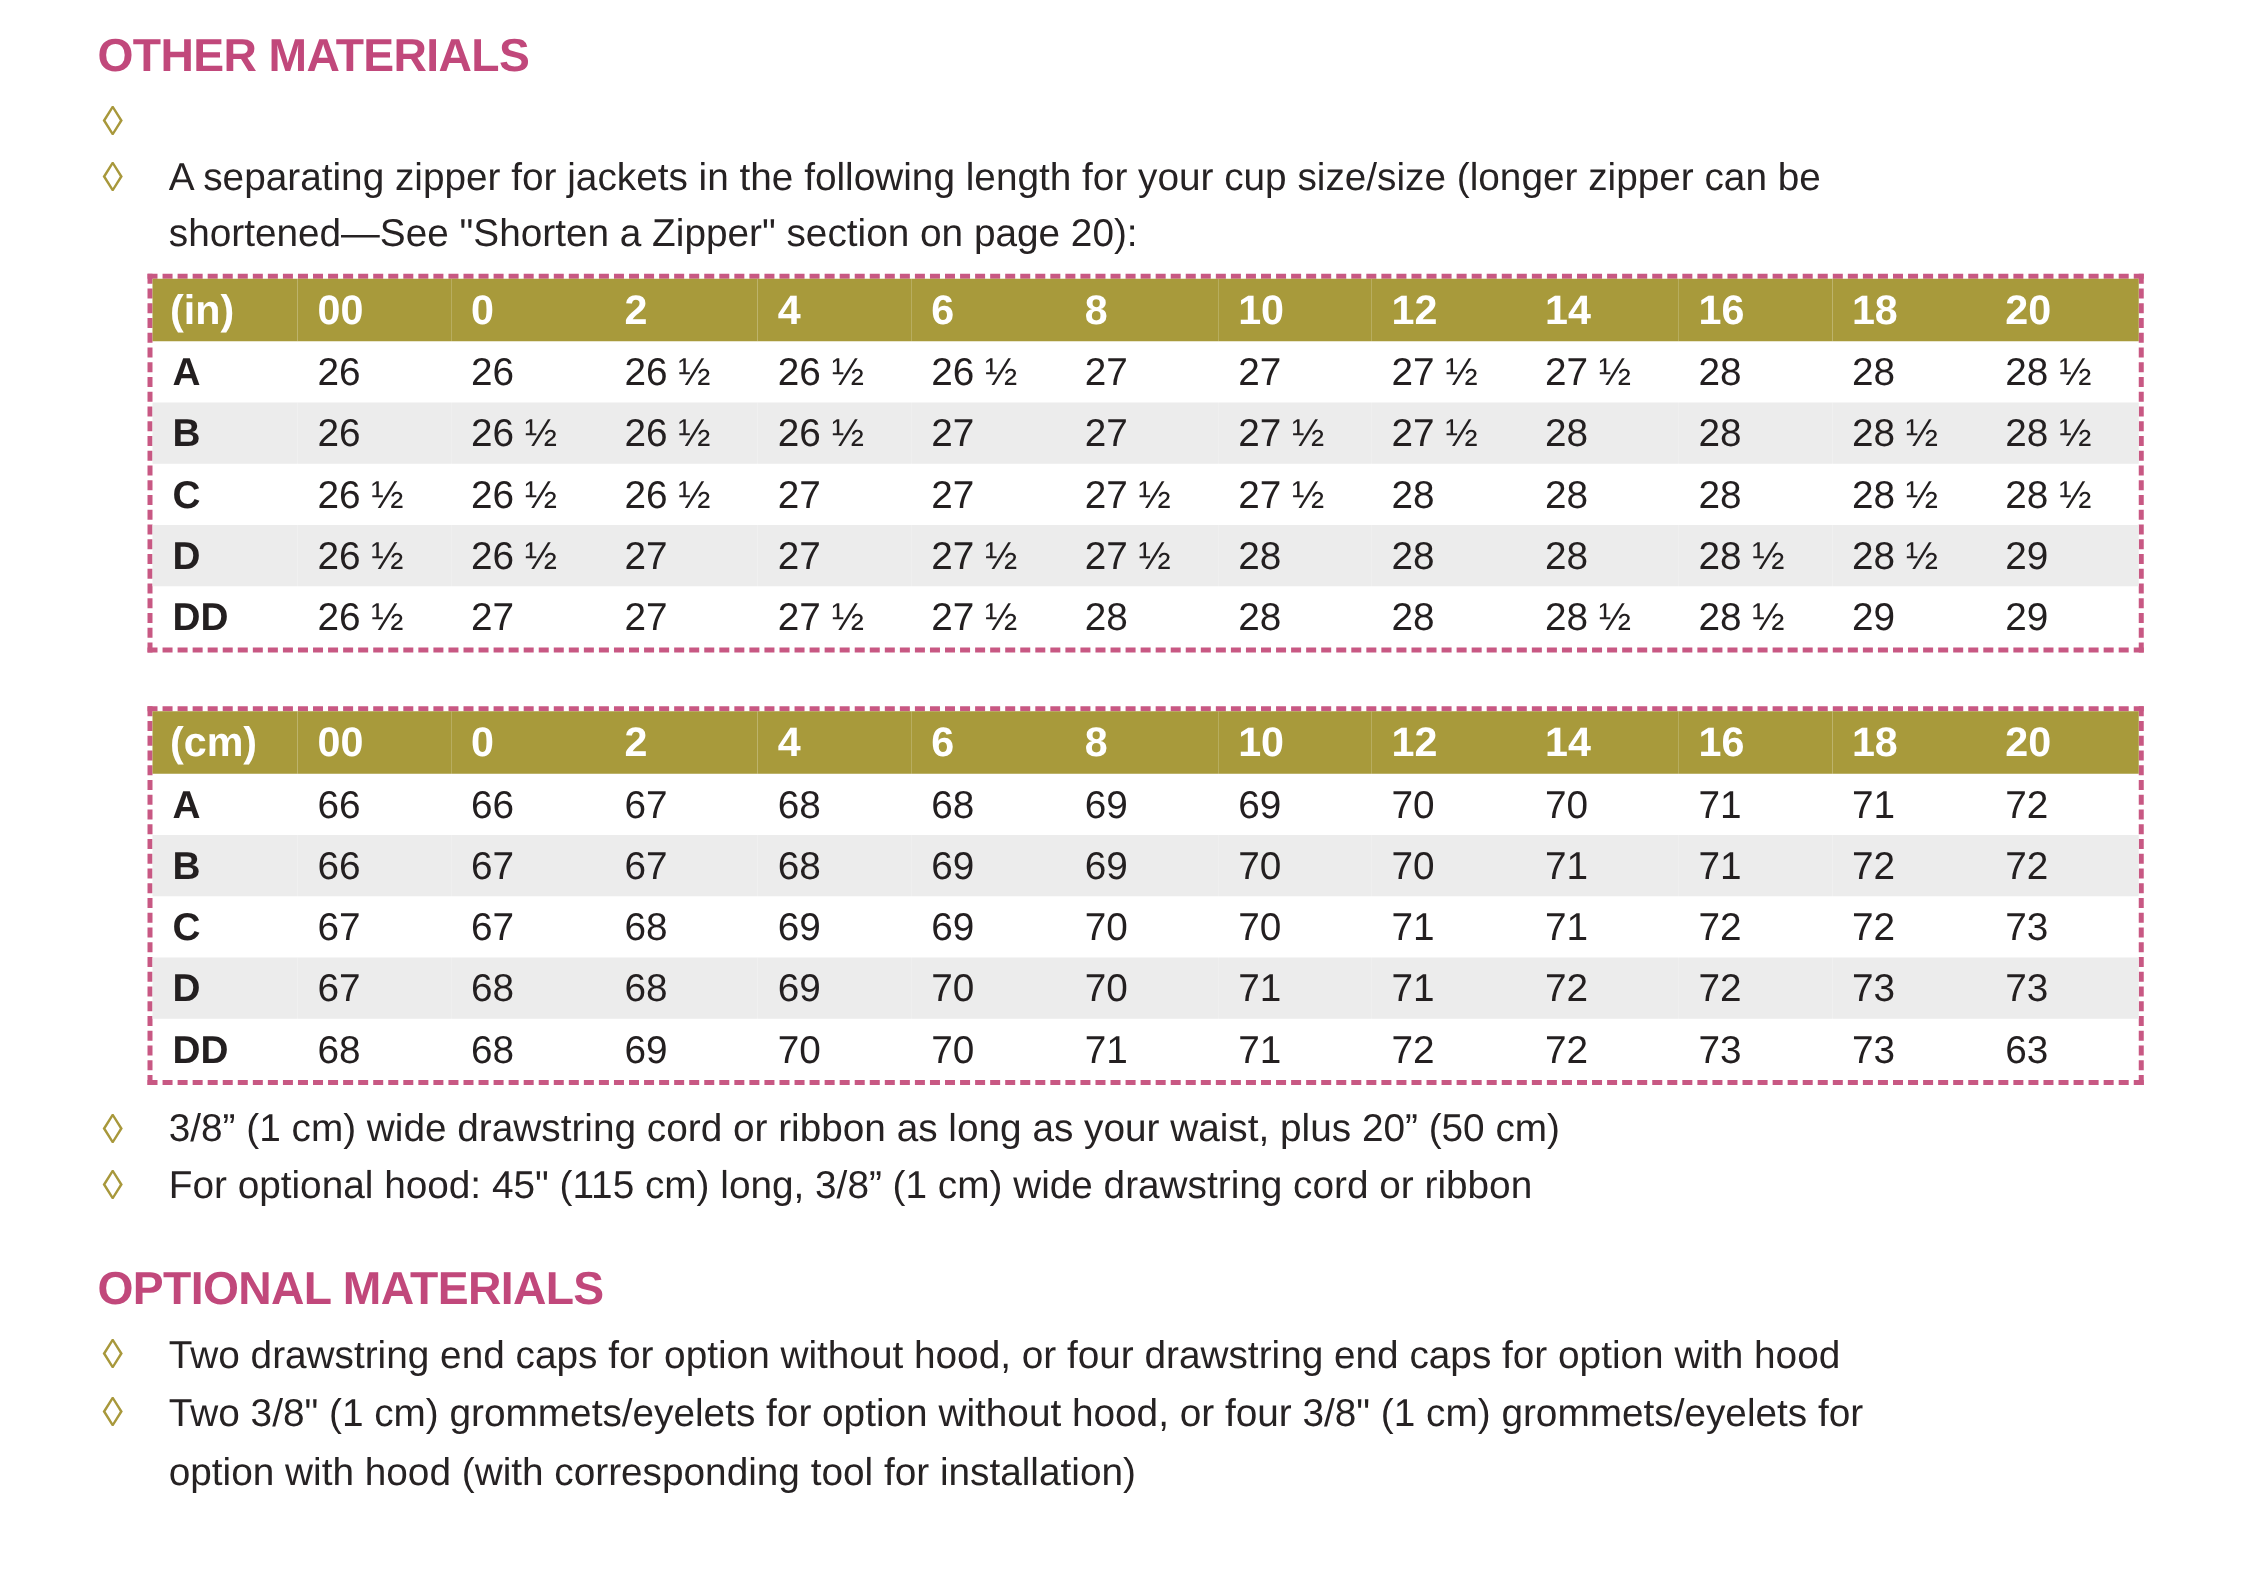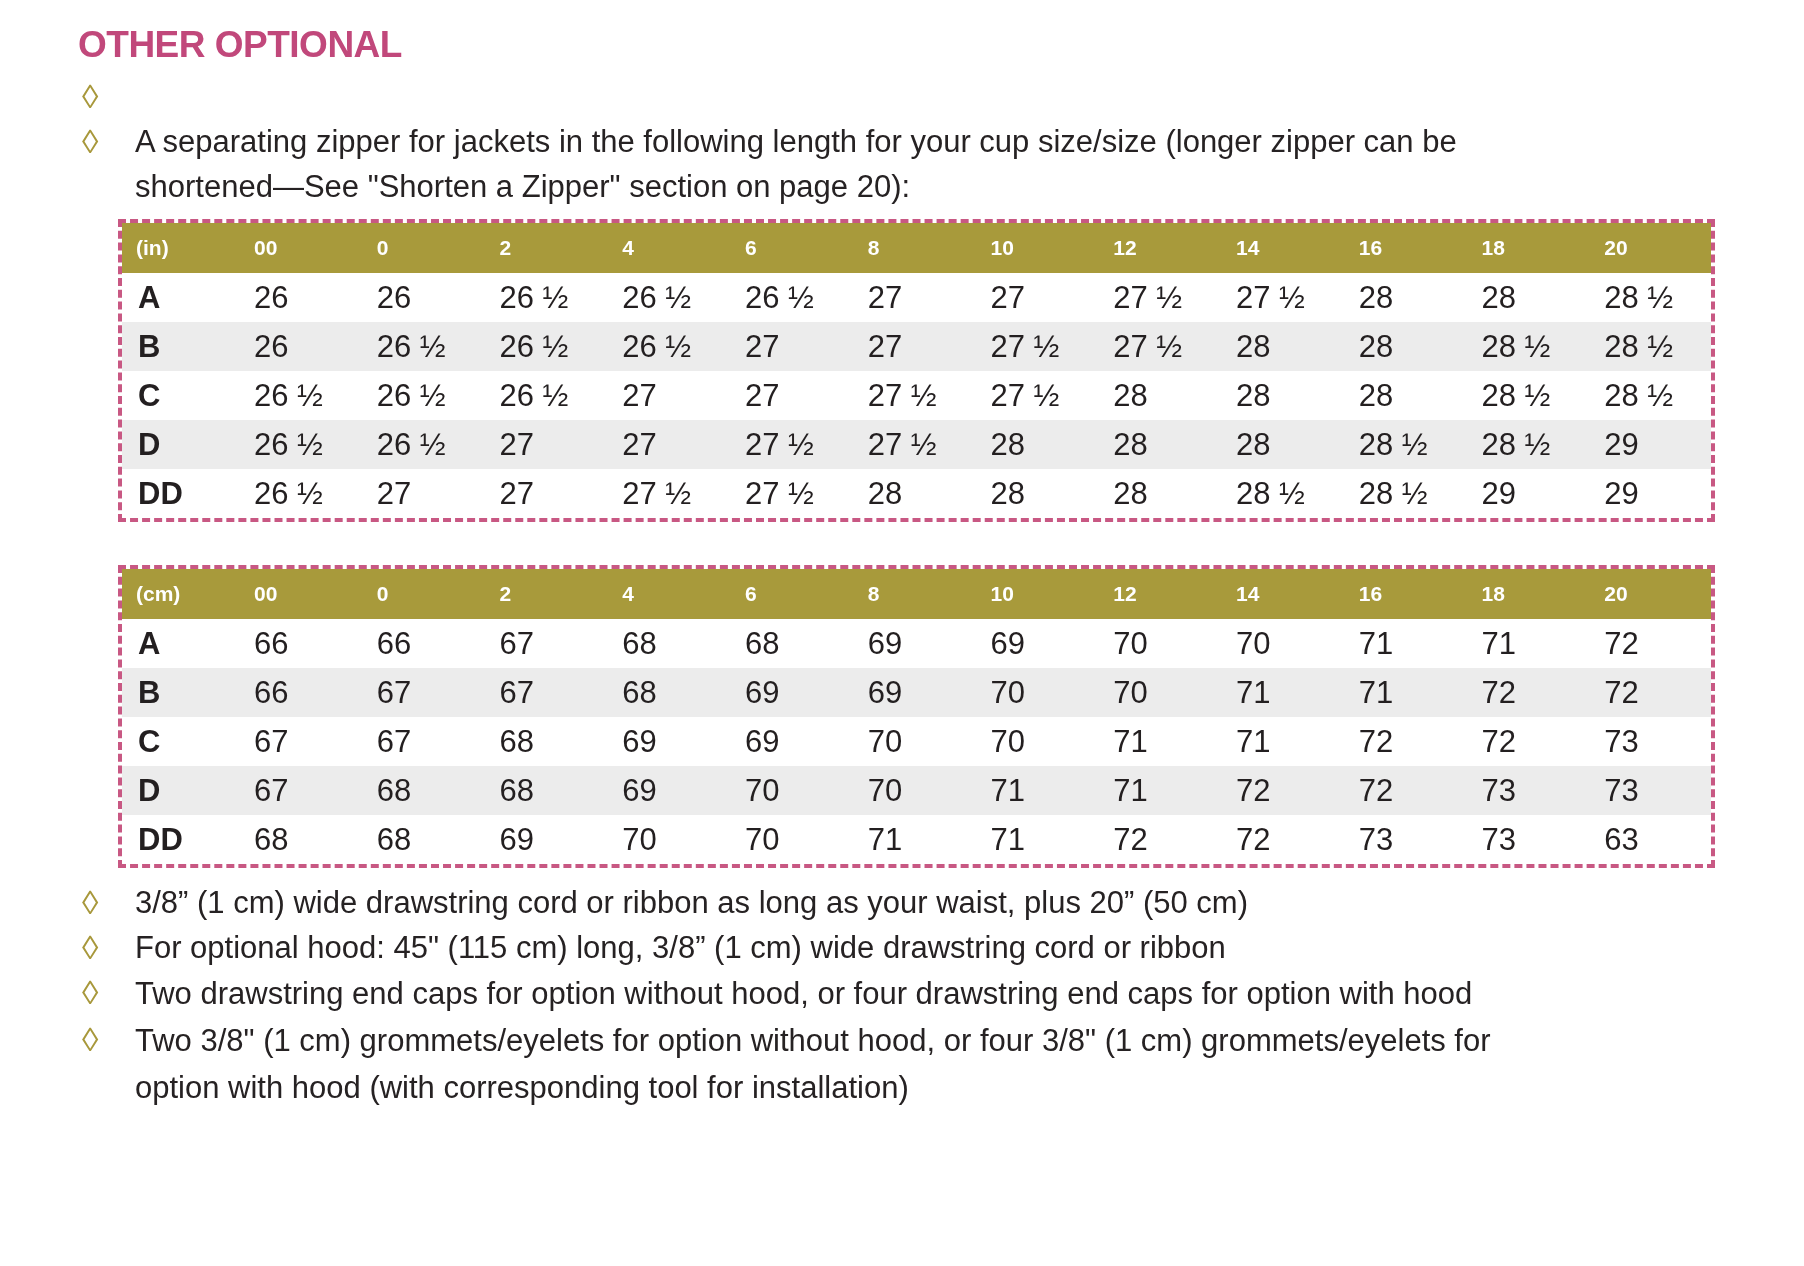--- a/index.html
+++ b/index.html
@@ -13,36 +13,36 @@
   li{display:flex;align-items:flex-start;line-height:45px;}
   .bullet{flex:0 0 57px;font-size:33px;line-height:45px;color:#a8983b;
           padding-left:4px;box-sizing:border-box;}
   .btext{white-space:pre-line;max-width:1600px;}
   .tablewrap{box-sizing:border-box;width:1597px;margin-left:40px;
              border:4px dashed #c85883;background:#ffffff;}
   .tablewrap.first{margin-top:10px;}
   .tablewrap.secondtbl{margin-top:43px;}
   table{width:100%;border-collapse:collapse;table-layout:fixed;}
   col.labelcol{width:116px;}
-  thead th{background:#a89a3b;color:#ffffff;font-size:21px;font-weight:bold;
+  thead th{background:#a89a3b;color:#ffffff;font-size:33px;font-weight:bold;
            text-align:left;height:50px;padding:0 0 0 16px;}
   thead th:first-child{padding-left:14px;}
   tbody tr{height:49px;}
   tbody tr:nth-child(even){background:#ececec;}
   tbody th{font-size:31px;font-weight:bold;text-align:left;padding-left:16px;color:#231f20;}
   tbody td{font-size:31px;text-align:left;padding-left:16px;color:#231f20;}
   ul.after{margin-top:12px;}
   ul.optlist .btext{line-height:47px;}
 </style>
 </head>
 <body>
 
 <div class="content">
 
-  <h1>OTHER OPTIONAL</h1>
+  <h1>OTHER MATERIALS</h1>
 
   <ul>
     <li>
       <span class="bullet">◊</span>
     </li>
     <li>
       <span class="bullet">◊</span>
       <span class="btext">A separating zipper for jackets in the following length for your cup size/size (longer zipper can be
 shortened—See "Shorten a Zipper" section on page 20):</span>
     </li>
@@ -280,20 +280,21 @@
     <li>
       <span class="bullet">◊</span>
       <span class="btext">3/8” (1 cm) wide drawstring cord or ribbon as long as your waist, plus 20” (50 cm)</span>
     </li>
     <li>
       <span class="bullet">◊</span>
       <span class="btext">For optional hood: 45" (115 cm) long, 3/8” (1 cm) wide drawstring cord or ribbon</span>
     </li>
   </ul>
 
+  <h1 class="second">OPTIONAL MATERIALS</h1>
 
   <ul class="optlist">
     <li>
       <span class="bullet">◊</span>
       <span class="btext">Two drawstring end caps for option without hood, or four drawstring end caps for option with hood</span>
     </li>
     <li>
       <span class="bullet">◊</span>
       <span class="btext">Two 3/8" (1 cm) grommets/eyelets for option without hood, or four 3/8" (1 cm) grommets/eyelets for
 option with hood (with corresponding tool for installation)</span>

